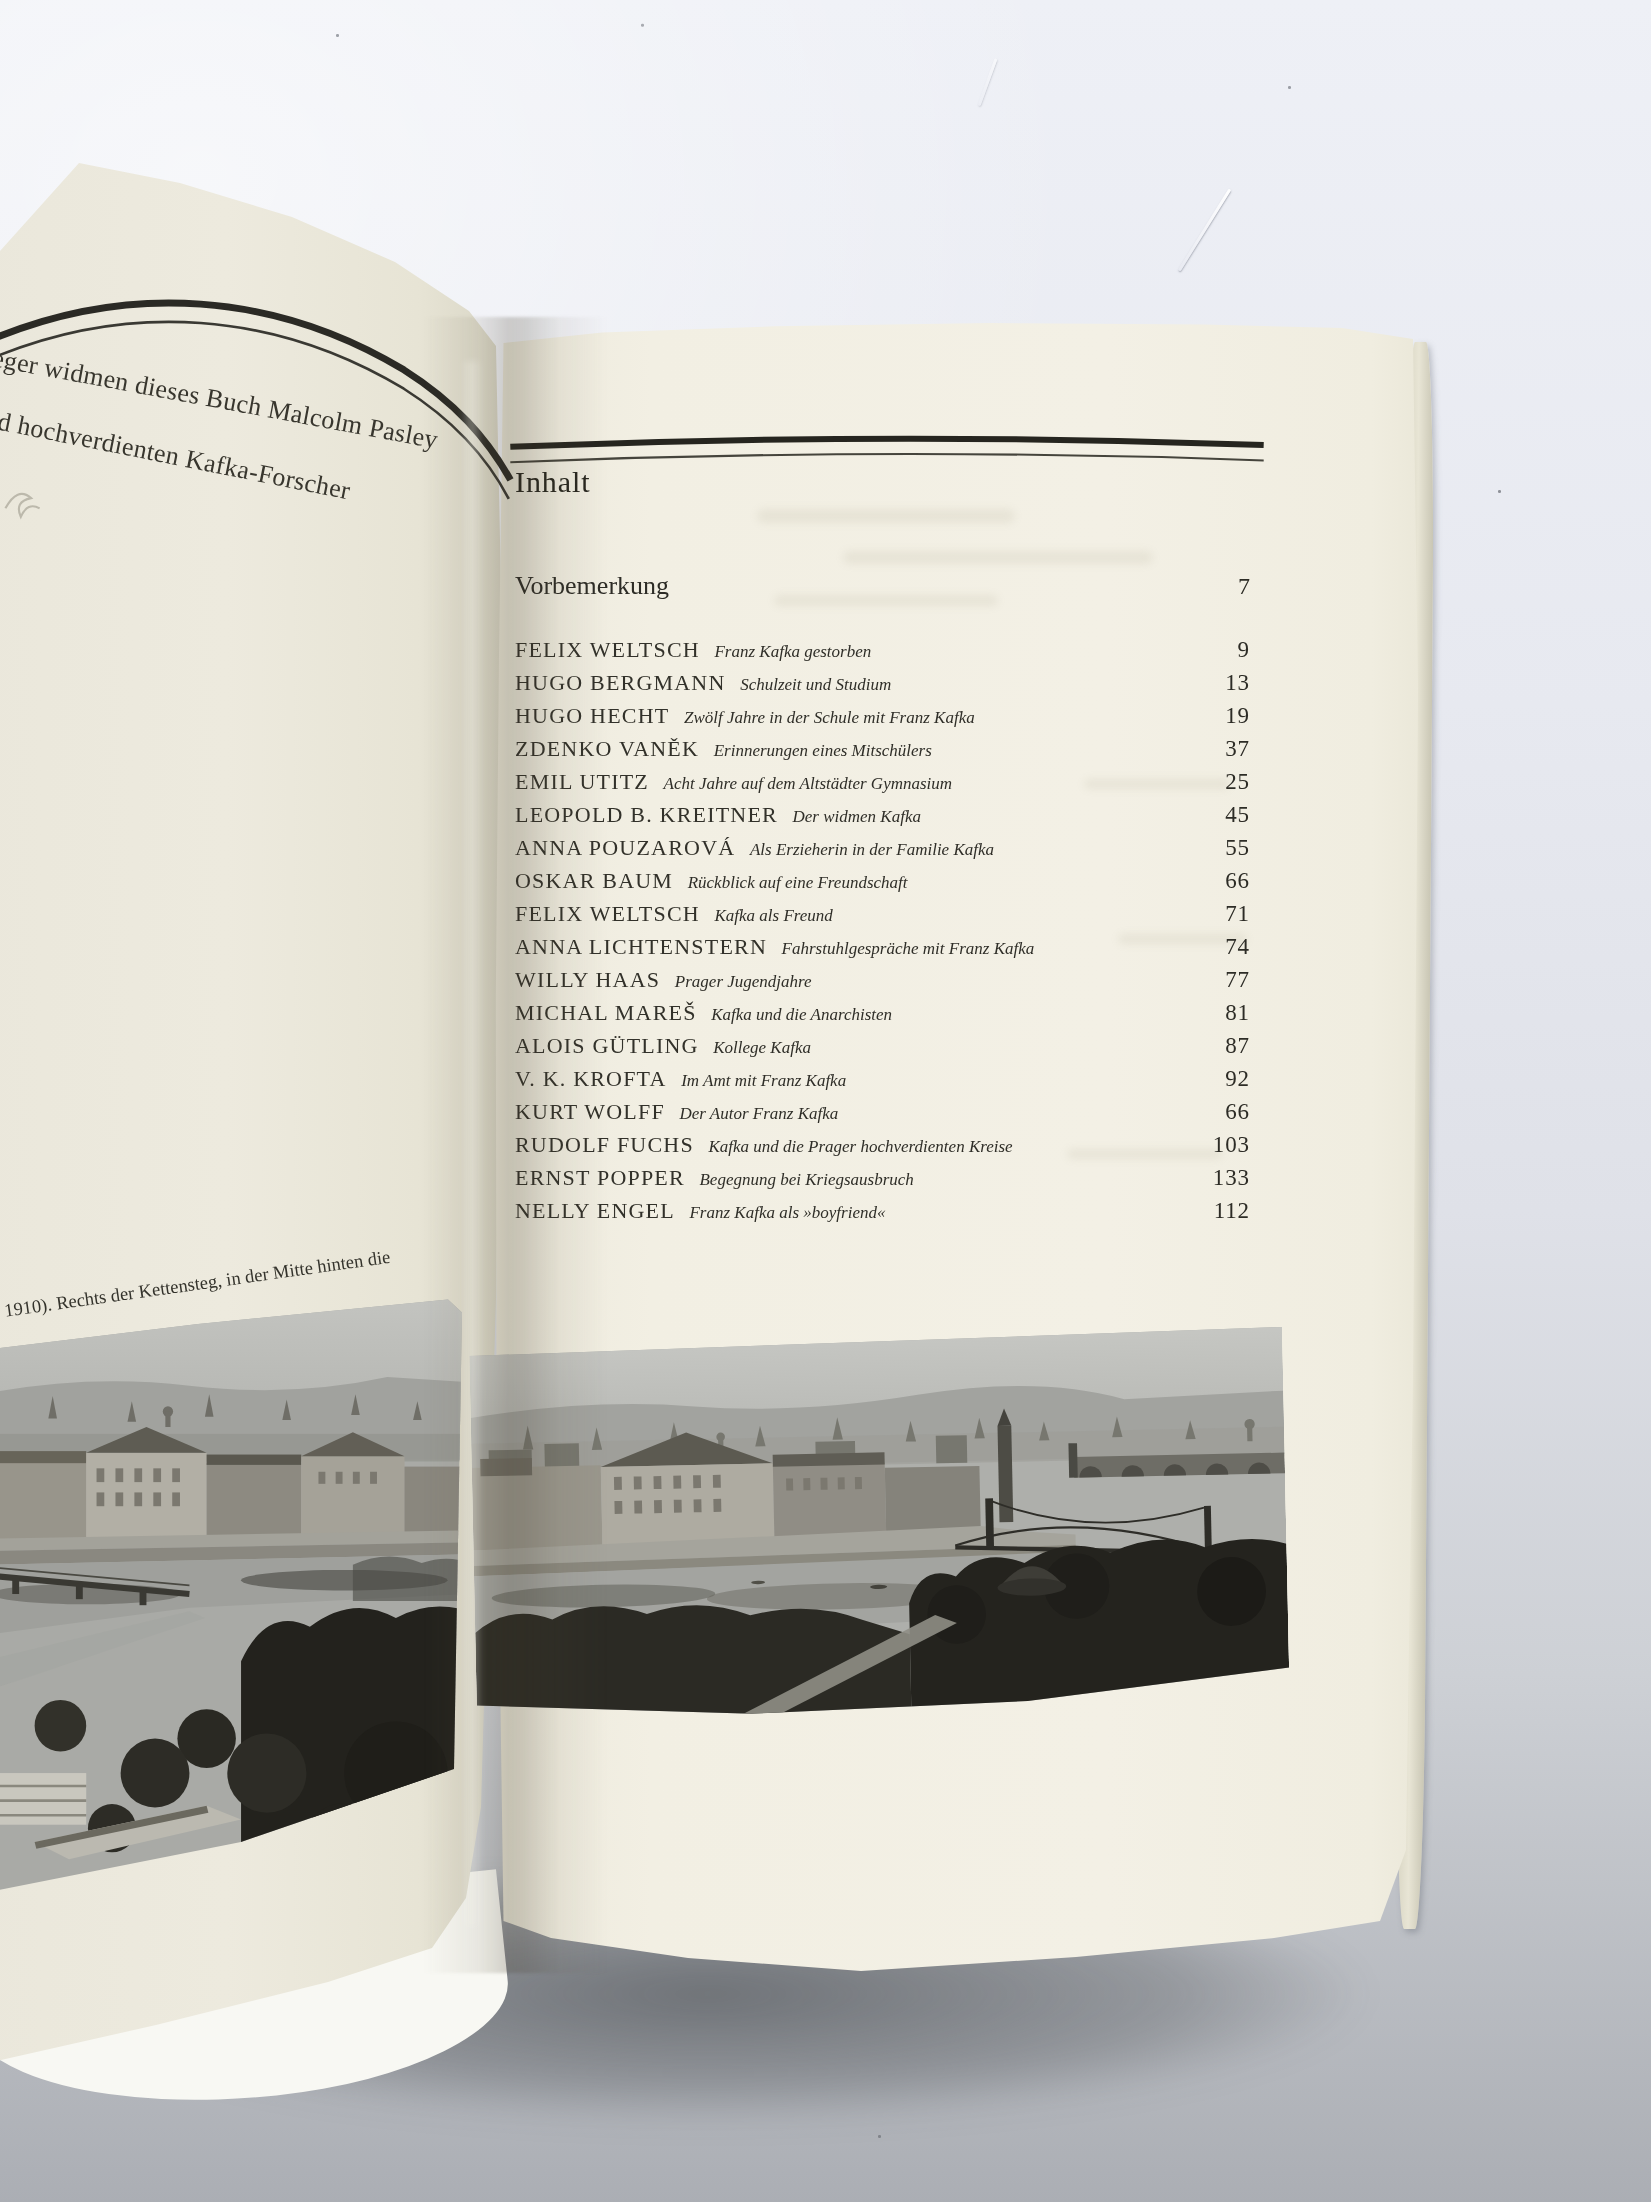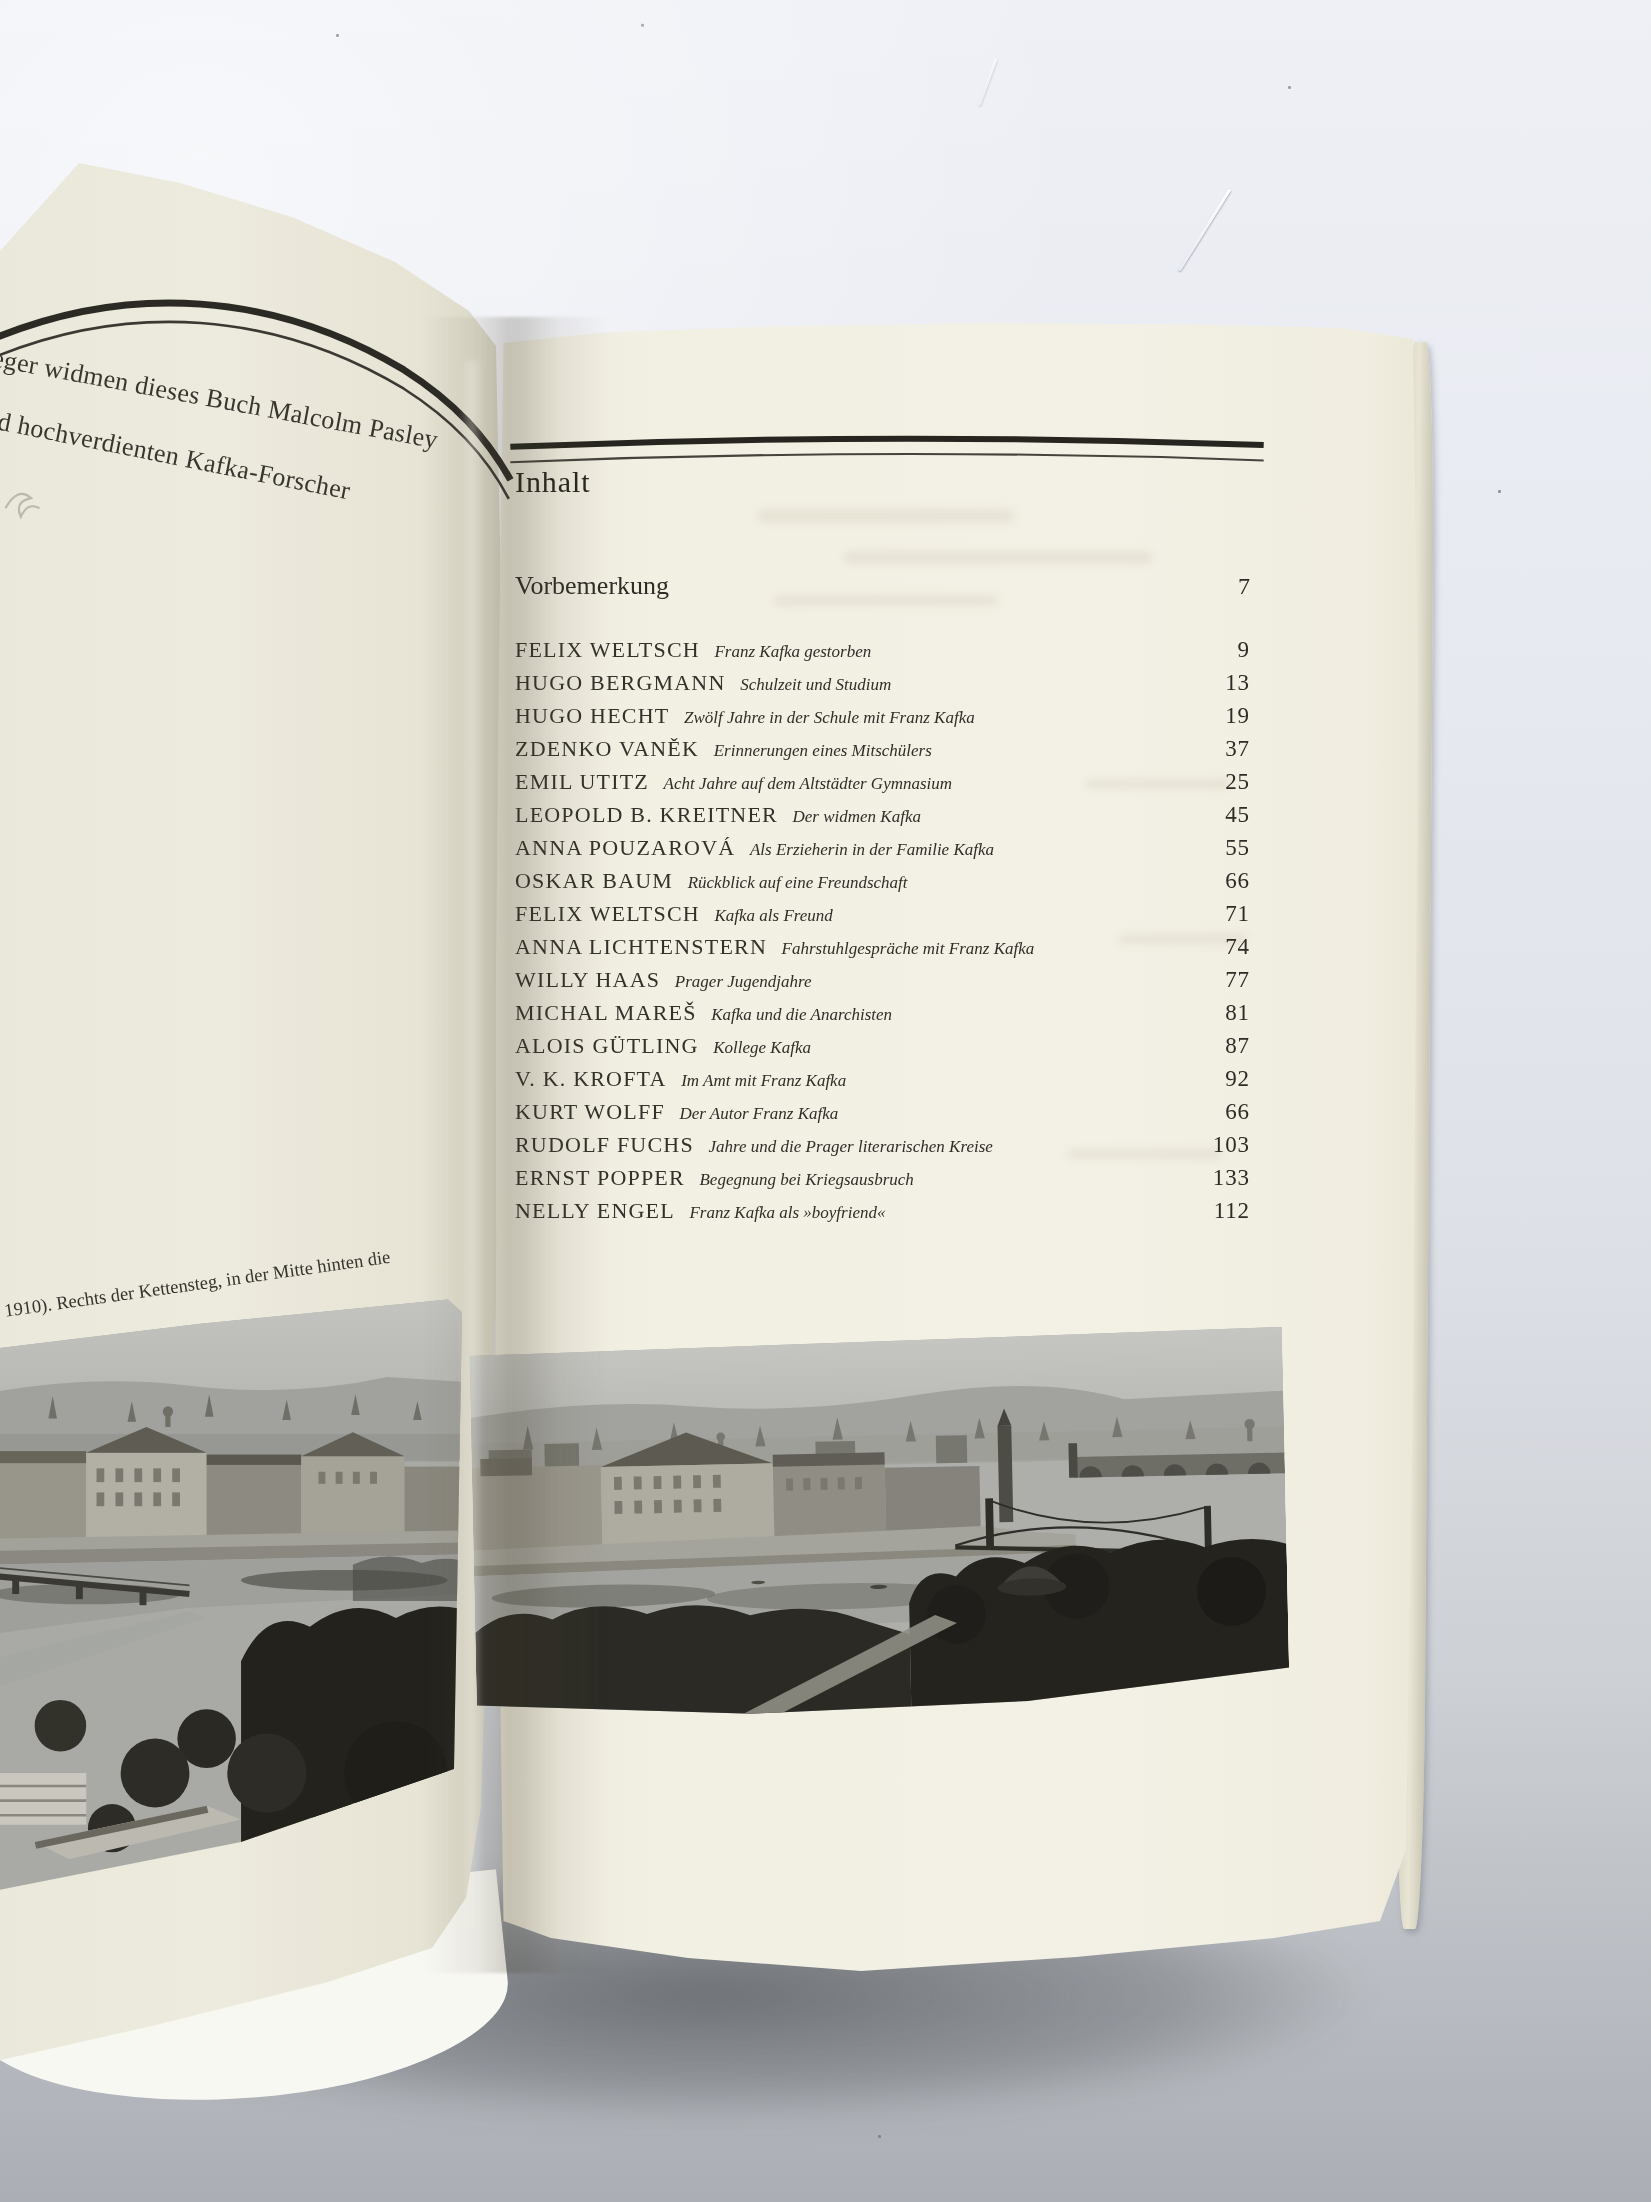--- a/index.html
+++ b/index.html
@@ -281,21 +281,21 @@
   </div>
 
   <div class="toc-row">
     <span class="toc-author">KURT WOLFF</span>
     <span class="toc-title">Der Autor Franz Kafka</span>
     <span class="toc-pg">66</span>
   </div>
 
   <div class="toc-row">
     <span class="toc-author">RUDOLF FUCHS</span>
-    <span class="toc-title">Jahre und die Prager literarischen Kreise</span>
+    <span class="toc-title">Kafka und die Prager hochverdienten Kreise</span>
     <span class="toc-pg">103</span>
   </div>
 
   <div class="toc-row">
     <span class="toc-author">ERNST POPPER</span>
     <span class="toc-title">Begegnung bei Kriegsausbruch</span>
     <span class="toc-pg">133</span>
   </div>
 
   <div class="toc-row">

